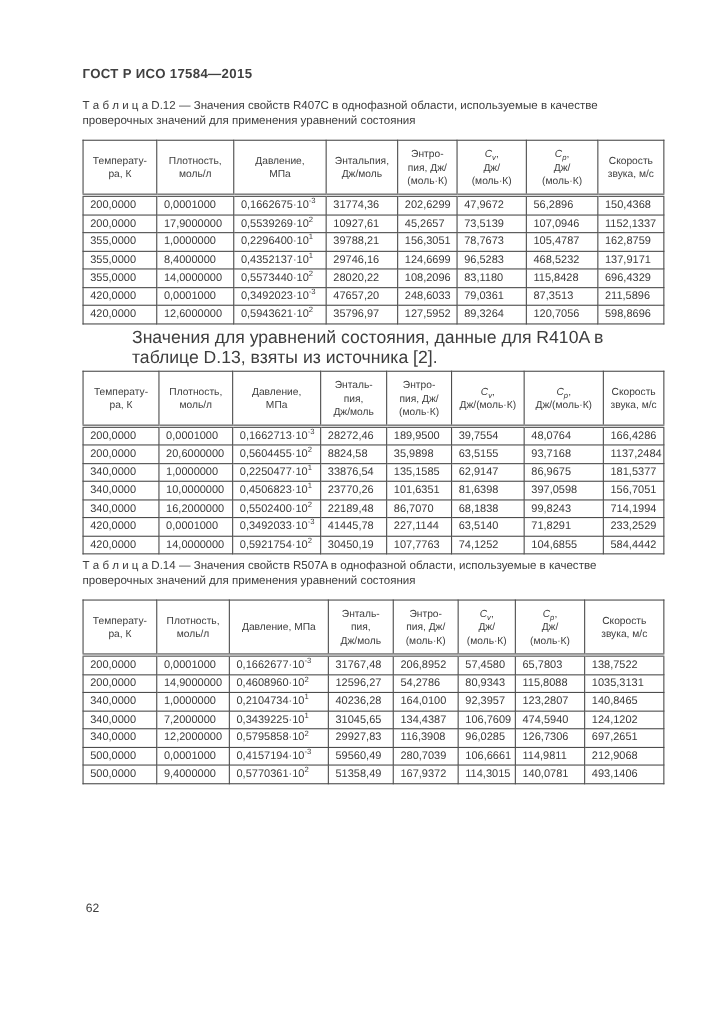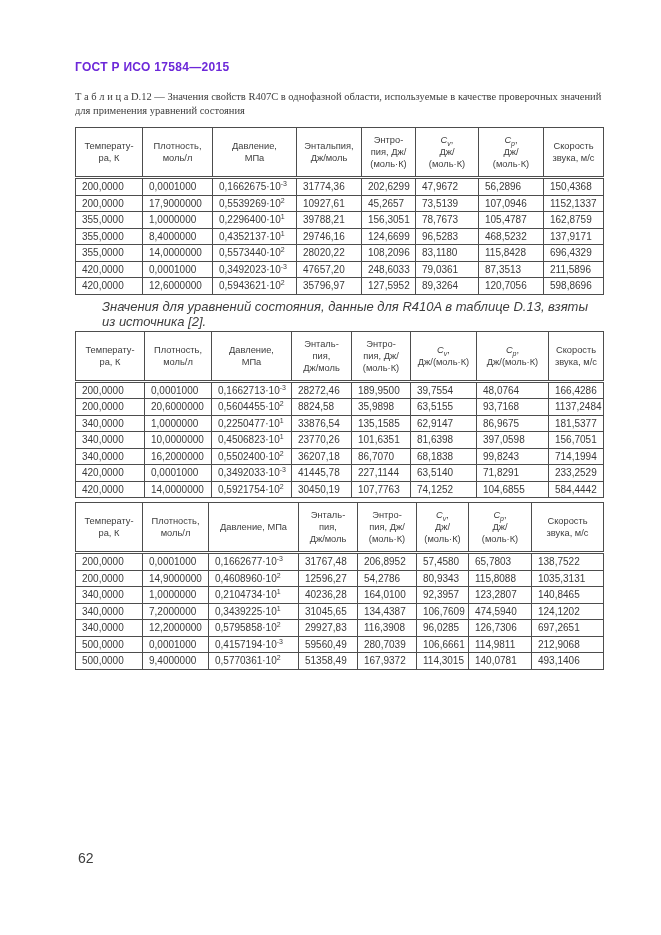--- a/index.html
+++ b/index.html
@@ -3,24 +3,24 @@
 <meta charset="utf-8">
 <style>
   * { margin:0; padding:0; box-sizing:border-box; }
   html,body { background:#ffffff; }
   body {
     width:661px; height:935px; position:relative;
     font-family:"Liberation Sans", sans-serif;
     color:#3a3a3a; overflow:hidden;
   }
   .content { position:absolute; left:75px; top:60px; width:528px; }
-  .doc-title { font-size:12px; font-weight:bold; letter-spacing:0.3px; margin-bottom:16px; color:#6d28d9; }
-  .caption { font-size:10.5px; line-height:13.5px; margin-top:4px; margin-bottom:10px; color:#3d3d3d;font-family:Liberation Serif, serif; }
+  .doc-title { font-size:12px; font-weight:bold; letter-spacing:0.3px; margin-bottom:16px; color:#404040; }
+  .caption { font-size:10.5px; line-height:13.5px; margin-top:4px; margin-bottom:10px; color:#3d3d3d; }
   .sec-heading { font-size:10.8px; font-weight:bold; margin:9px 0 7px 28px; color:#353535; }
-  .body-para { font-size:13px; margin:0 0 2px 27px; color:#3d3d3d;font-style:italic; }
+  .body-para { font-size:16px; margin:0 0 2px 45px; color:#3d3d3d; }
   table.props-table {
     border-collapse:collapse; table-layout:fixed; width:528px;
     margin-bottom:4px;
   }
   table.props-table, table.props-table th, table.props-table td {
     border:1px solid #4d4d4d;
   }
   table.props-table { border-width:1.5px; }
   table.props-table thead th {
     border-bottom:3px double #4d4d4d;
@@ -30,21 +30,21 @@
     height:50px;
   }
   table.props-table td {
     font-size:10px; line-height:11.5px; padding:2px 3px 2px 6px;
     text-align:left; vertical-align:middle; white-space:nowrap;
     color:#3a3a3a; height:16px; overflow:hidden;
   }
   sup { font-size:7px; vertical-align:super; line-height:0; }
   sub { font-size:7px; vertical-align:sub; line-height:0; }
   thead sub, thead i { font-style:italic; }
-  .page-number { position:absolute; left:78px; top:850px; font-size:14px; color:#3d3d3d; }
+  .page-number { position:absolute; left:78px; top:820px; font-size:11px; color:#3d3d3d; }
 </style>
 </head>
 <body>
 
 <div class="content">
 
   <div class="doc-title">ГОСТ Р ИСО 17584—2015</div>
 
   <p class="caption">Т а б л и ц а  D.12 — Значения свойств R407C в однофазной области, используемые в качестве проверочных значений для применения уравнений состояния</p>
   <table class="props-table">
@@ -227,21 +227,21 @@
           <td>23770,26</td>
           <td>101,6351</td>
           <td>81,6398</td>
           <td>397,0598</td>
           <td>156,7051</td>
         </tr>
         <tr>
           <td>340,0000</td>
           <td>16,2000000</td>
           <td>0,5502400·10<sup>2</sup></td>
-          <td>36207,18</td>
+          <td>22189,48</td>
           <td>86,7070</td>
           <td>68,1838</td>
           <td>99,8243</td>
           <td>714,1994</td>
         </tr>
         <tr>
           <td>420,0000</td>
           <td>0,0001000</td>
           <td>0,3492033·10<sup>-3</sup></td>
           <td>41445,78</td>
@@ -256,20 +256,21 @@
           <td>0,5921754·10<sup>2</sup></td>
           <td>30450,19</td>
           <td>107,7763</td>
           <td>74,1252</td>
           <td>104,6855</td>
           <td>584,4442</td>
         </tr>
       </tbody>
     </table>
 
+  <p class="caption">Т а б л и ц а  D.14 — Значения свойств R507A в однофазной области, используемые в качестве проверочных значений для применения уравнений состояния</p>
   <table class="props-table">
     <colgroup>
       <col style="width:67px">
         <col style="width:66px">
         <col style="width:90px">
         <col style="width:59px">
       <col style="width:59px">
         <col style="width:52px">
         <col style="width:63px">
         <col style="width:72px">

